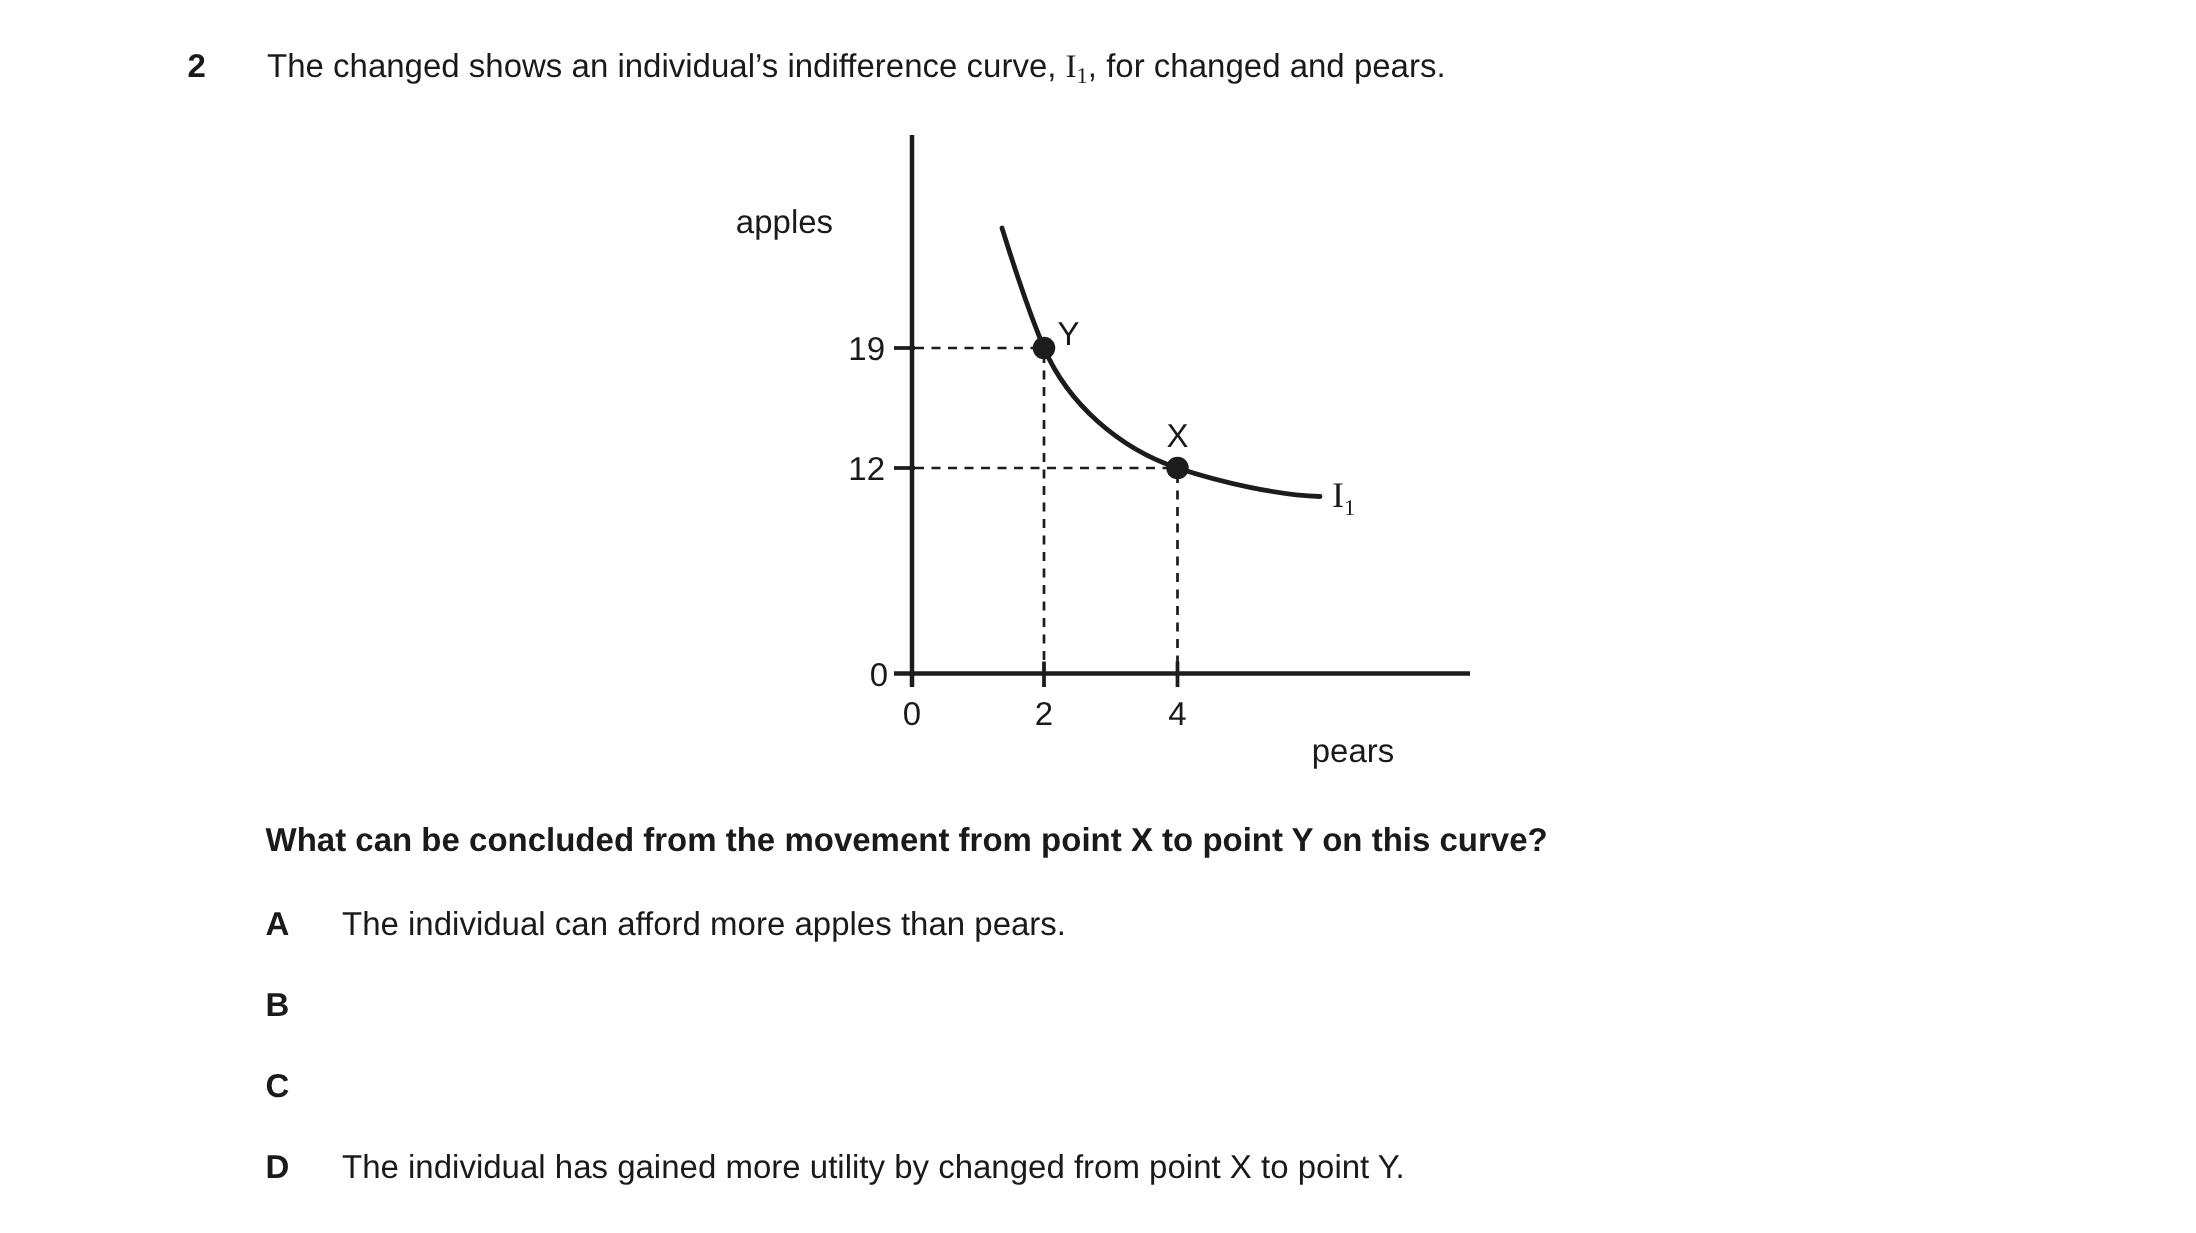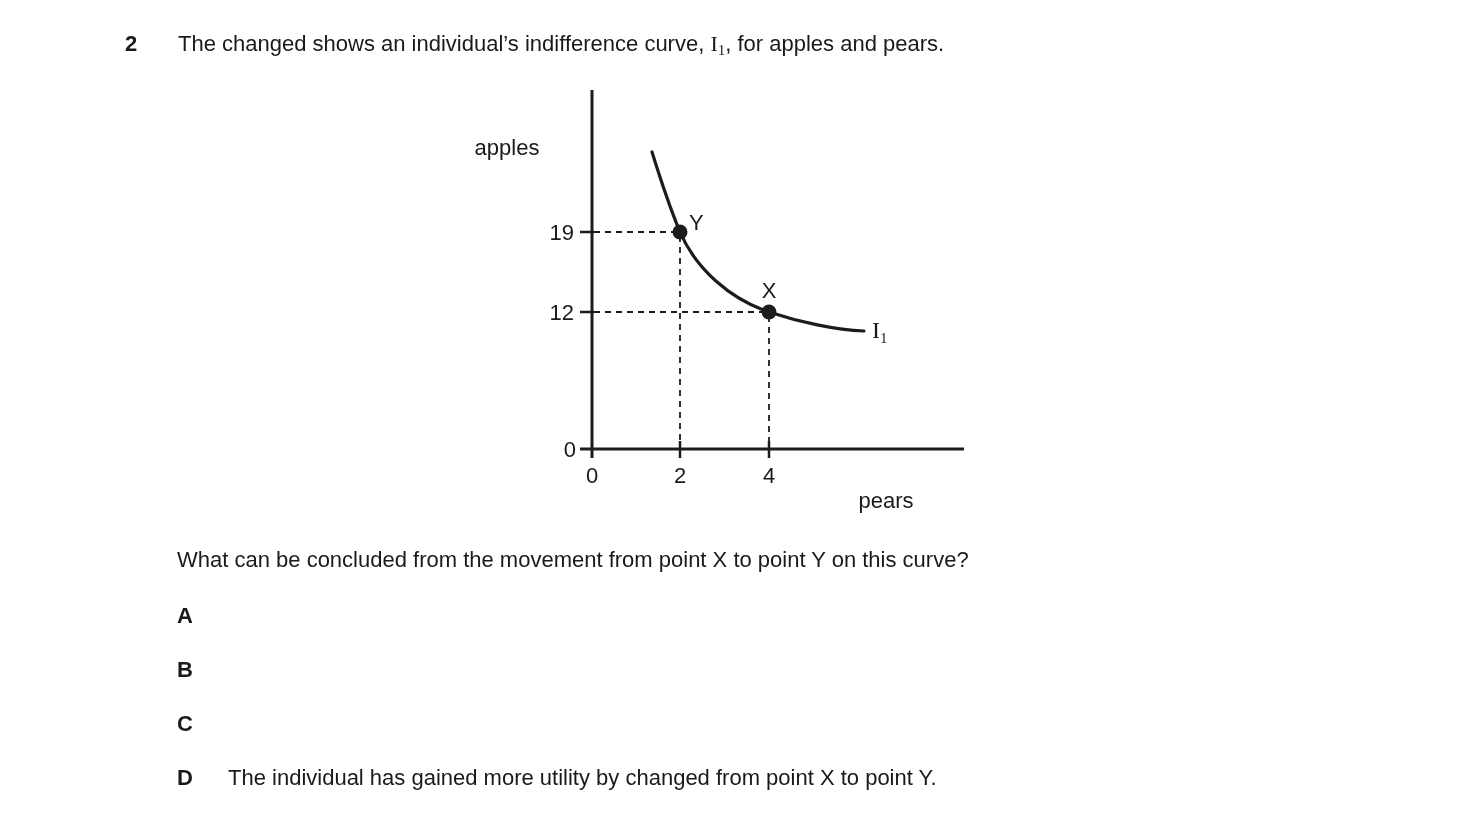--- a/index.html
+++ b/index.html
@@ -4,38 +4,38 @@
 <style>
   * { margin: 0; padding: 0; box-sizing: border-box; }
   html, body { width: 1464px; height: 822px; background: #ffffff; overflow: hidden; }
   body { font-family: "Liberation Sans", sans-serif; color: #1a1a1a; position: relative; }
 
   .q-header { position: absolute; left: 125px; top: 31px; display: flex; font-size: 22px; line-height: 26px; }
   .q-number { font-weight: bold; width: 53px; flex: 0 0 53px; }
   .serif-sym { font-family: "Liberation Serif", serif; }
   .serif-sub { font-family: "Liberation Serif", serif; font-size: 15px; vertical-align: -4px; }
 
-  .diagram-wrap { position: absolute; left: 434px; top: 88px; width: 560px; height: 440px; }
+  .diagram-wrap { position: absolute; left: 450px; top: 88px; width: 560px; height: 440px; }
   .diagram-wrap svg { display: block; }
   svg text { font-family: "Liberation Sans", sans-serif; font-size: 22px; fill: #1a1a1a; }
   svg text.curve-lab { font-family: "Liberation Serif", serif; font-size: 24px; }
   svg tspan.curve-sub { font-size: 15px; }
 
-  .q-prompt { position: absolute; left: 177px; top: 548px; font-size: 22px; line-height: 24px; }
+  .q-prompt { position: absolute; left: 177px; top: 548px; font-size: 22px; line-height: 24px; font-weight: bold; }
 
   .options { position: absolute; left: 177px; top: 604px; }
   .option-row { display: flex; font-size: 22px; line-height: 24px; margin-bottom: 30px; }
   .option-letter { font-weight: bold; width: 51px; flex: 0 0 51px; }
 </style>
 </head>
 <body>
 
 <div class="q-header">
   <span class="q-number">2</span>
-  <span><span>The changed shows an individual’s indifference curve, </span><span class="serif-sym">I</span><span class="serif-sub">1</span><span>, for apples and pears.</span></span>
+  <span><span>The changed shows an individual’s indifference curve, </span><span class="serif-sym">I</span><span class="serif-sub">1</span><span>, for changed and pears.</span></span>
 </div>
 
 <div class="diagram-wrap">
   <svg width="560" height="440" viewBox="0 0 560 440">
 
     <line x1="158" y1="2" x2="158" y2="370" stroke="#1c1c1c" stroke-width="3"></line>
     <line x1="146" y1="361" x2="530" y2="361" stroke="#1c1c1c" stroke-width="3"></line>
 
     <line x1="146" y1="144" x2="160" y2="144" stroke="#1c1c1c" stroke-width="2.5"></line>
     <line x1="146" y1="224" x2="160" y2="224" stroke="#1c1c1c" stroke-width="2.5"></line>
@@ -69,20 +69,21 @@
 
     <text x="438" y="250" class="curve-lab"><tspan>I</tspan><tspan class="curve-sub" dy="5">1</tspan></text>
   </svg>
 </div>
 
 <div class="q-prompt">What can be concluded from the movement from point X to point Y on this curve?</div>
 
 <div class="options">
   <div class="option-row">
     <span class="option-letter">A</span>
+    <span class="option-text">The individual can afford more apples than pears.</span>
   </div>
   <div class="option-row">
     <span class="option-letter">B</span>
   </div>
   <div class="option-row">
     <span class="option-letter">C</span>
   </div>
   <div class="option-row">
     <span class="option-letter">D</span>
     <span class="option-text">The individual has gained more utility by changed from point X to point Y.</span>

